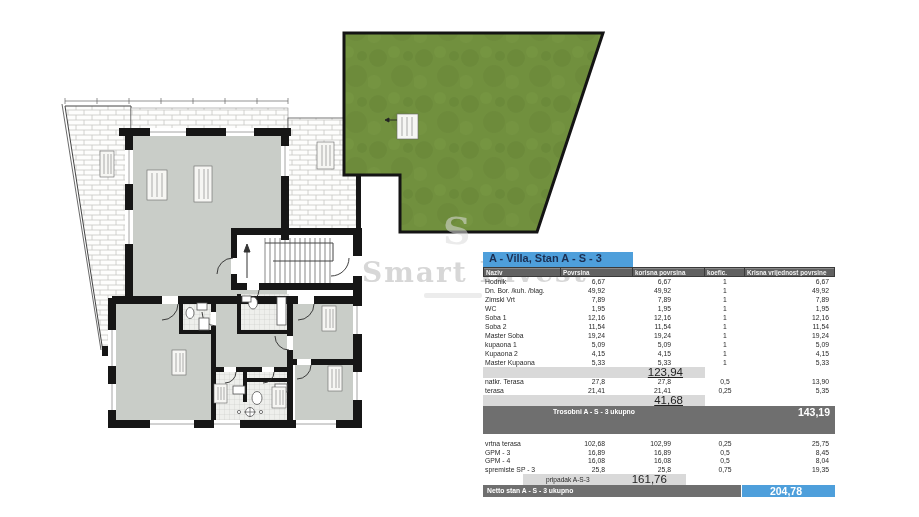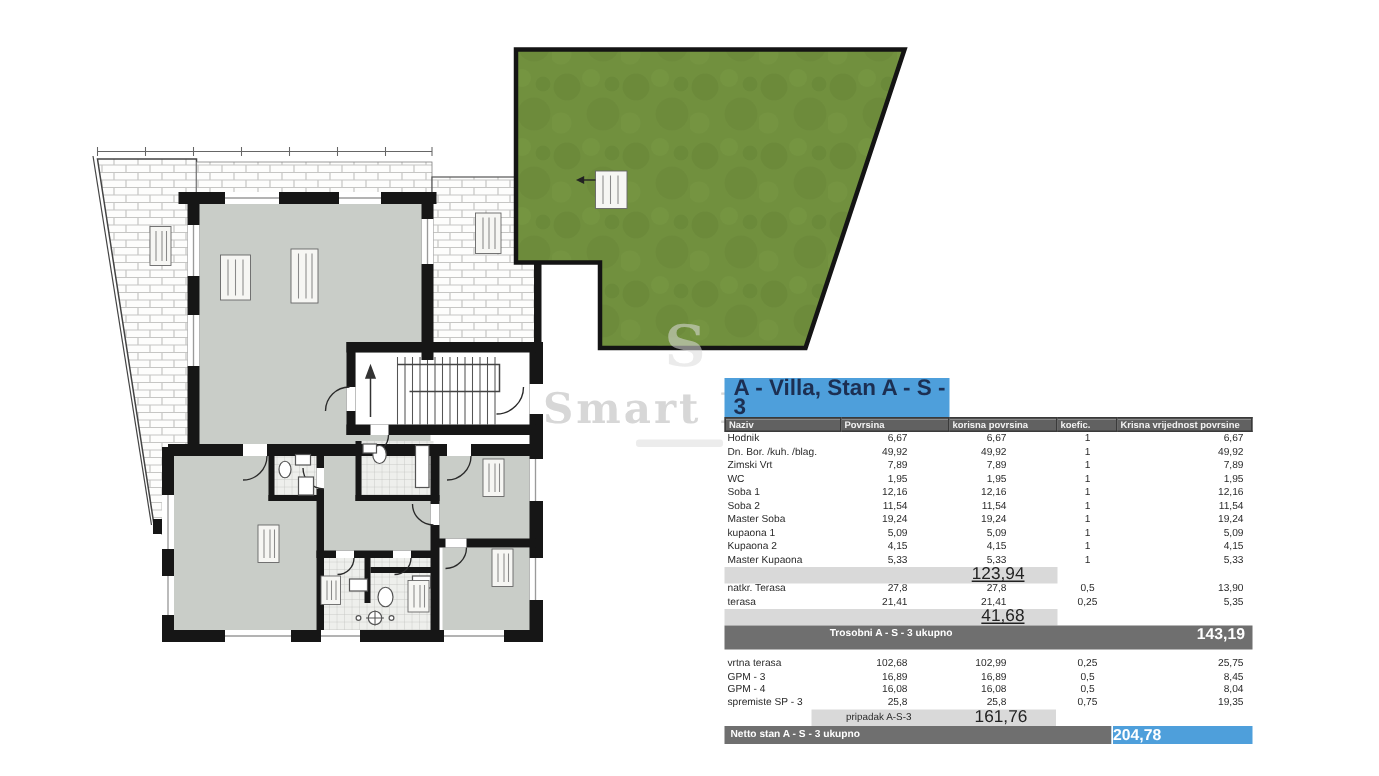--- a/index.html
+++ b/index.html
@@ -6,49 +6,49 @@
   .canvas{position:relative;width:919px;height:517px;background:#fff;overflow:hidden;
           font-family:"Liberation Sans",sans-serif;}
   .plan-svg{position:absolute;left:0;top:0;}
   
   .wm{position:absolute;left:362px;top:256px;font-family:"DejaVu Serif",serif;
       font-weight:bold;font-size:28px;letter-spacing:2px;color:#d7d7d7;white-space:nowrap;}
   .wm sup{font-size:12px;}
   .wm-sub{position:absolute;left:424px;top:293px;width:58px;height:5px;background:#ececec;border-radius:2px;}
   
   .tbl{position:absolute;left:483px;top:252px;width:352px;font-size:6.8px;color:#2a2a2a;}
-  .tbl .title{width:144px;height:26px;line-height:13px;padding-left:6px;
-      background:#4e9fdb;color:#1c2f52;font-size:15px;font-weight:bold;}
+  .tbl .title{width:144px;height:15px;line-height:13px;padding-left:6px;
+      background:#4e9fdb;color:#1c2f52;font-size:11px;font-weight:bold;}
   .hrow{display:flex;height:10px;}
   .hcell{background:#616161;color:#f2f2f2;font-weight:bold;font-size:6.3px;line-height:10px;
       padding-left:2px;box-sizing:border-box;border:1px solid #3a3a3a;border-left:none;
       box-shadow:inset 0 1px 0 #8a8a8a;overflow:hidden;white-space:nowrap;}
   .hcell:first-child{border-left:1px solid #3a3a3a;}
   .trow{display:flex;height:9px;line-height:9px;}
   .trow-s{height:8.5px;line-height:8.5px;}
   .c{box-sizing:border-box;overflow:hidden;white-space:nowrap;}
   .c0{width:78px;padding-left:2px;}
   .c1{width:72px;text-align:right;padding-right:28px;}
   .c2{width:72px;text-align:right;padding-right:34px;}
   .c3{width:40px;text-align:center;}
   .c4{width:90px;text-align:right;padding-right:6px;}
   .band{background:#d9d9d9;height:11px;line-height:11px;}
   .band1{width:222px;text-align:right;padding-right:22px;box-sizing:border-box;
       font-size:11.5px;color:#222;text-decoration:underline;}
-  .band2{margin-left:58px;width:163px;display:flex;}
+  .band2{margin-left:40px;width:163px;display:flex;}
   .band2 .lb{width:55%;text-align:center;font-size:6.6px;}
   .band2 .vl{width:45%;text-align:center;font-size:11.5px;color:#222;}
-  .darkbar{display:flex;height:16px;line-height:12px;background:#6f6f6f;color:#fff;gap:24px;}
+  .darkbar{display:flex;height:28px;line-height:12px;background:#6f6f6f;color:#fff;gap:24px;}
   .darkbar .lb{width:222px;text-align:center;font-weight:bold;font-size:6.8px;}
   .darkbar .vl{flex:1;text-align:right;padding-right:5px;font-weight:bold;font-size:10.5px;}
   .netto{display:flex;height:12px;line-height:12px;margin-top:0;}
   .netto .lb{width:258px;background:#6f6f6f;color:#fff;font-weight:bold;font-size:6.8px;
       padding-left:4px;box-sizing:border-box;}
   .netto .vl{width:94px;background:#4e9fdb;color:#fff;font-weight:bold;font-size:10.5px;
-      text-align:left;padding-right:5px;box-sizing:border-box;border-left:1px solid #fff;}
+      text-align:center;padding-right:5px;box-sizing:border-box;border-left:1px solid #fff;}
   .spacer{height:6px;}
 </style>
 </head>
 <body>
 
 <div class="canvas">
 
   <svg class="plan-svg" width="919" height="517" viewBox="0 0 919 517">
     <defs>
       <pattern id="brick" width="16" height="10" patternUnits="userSpaceOnUse">

